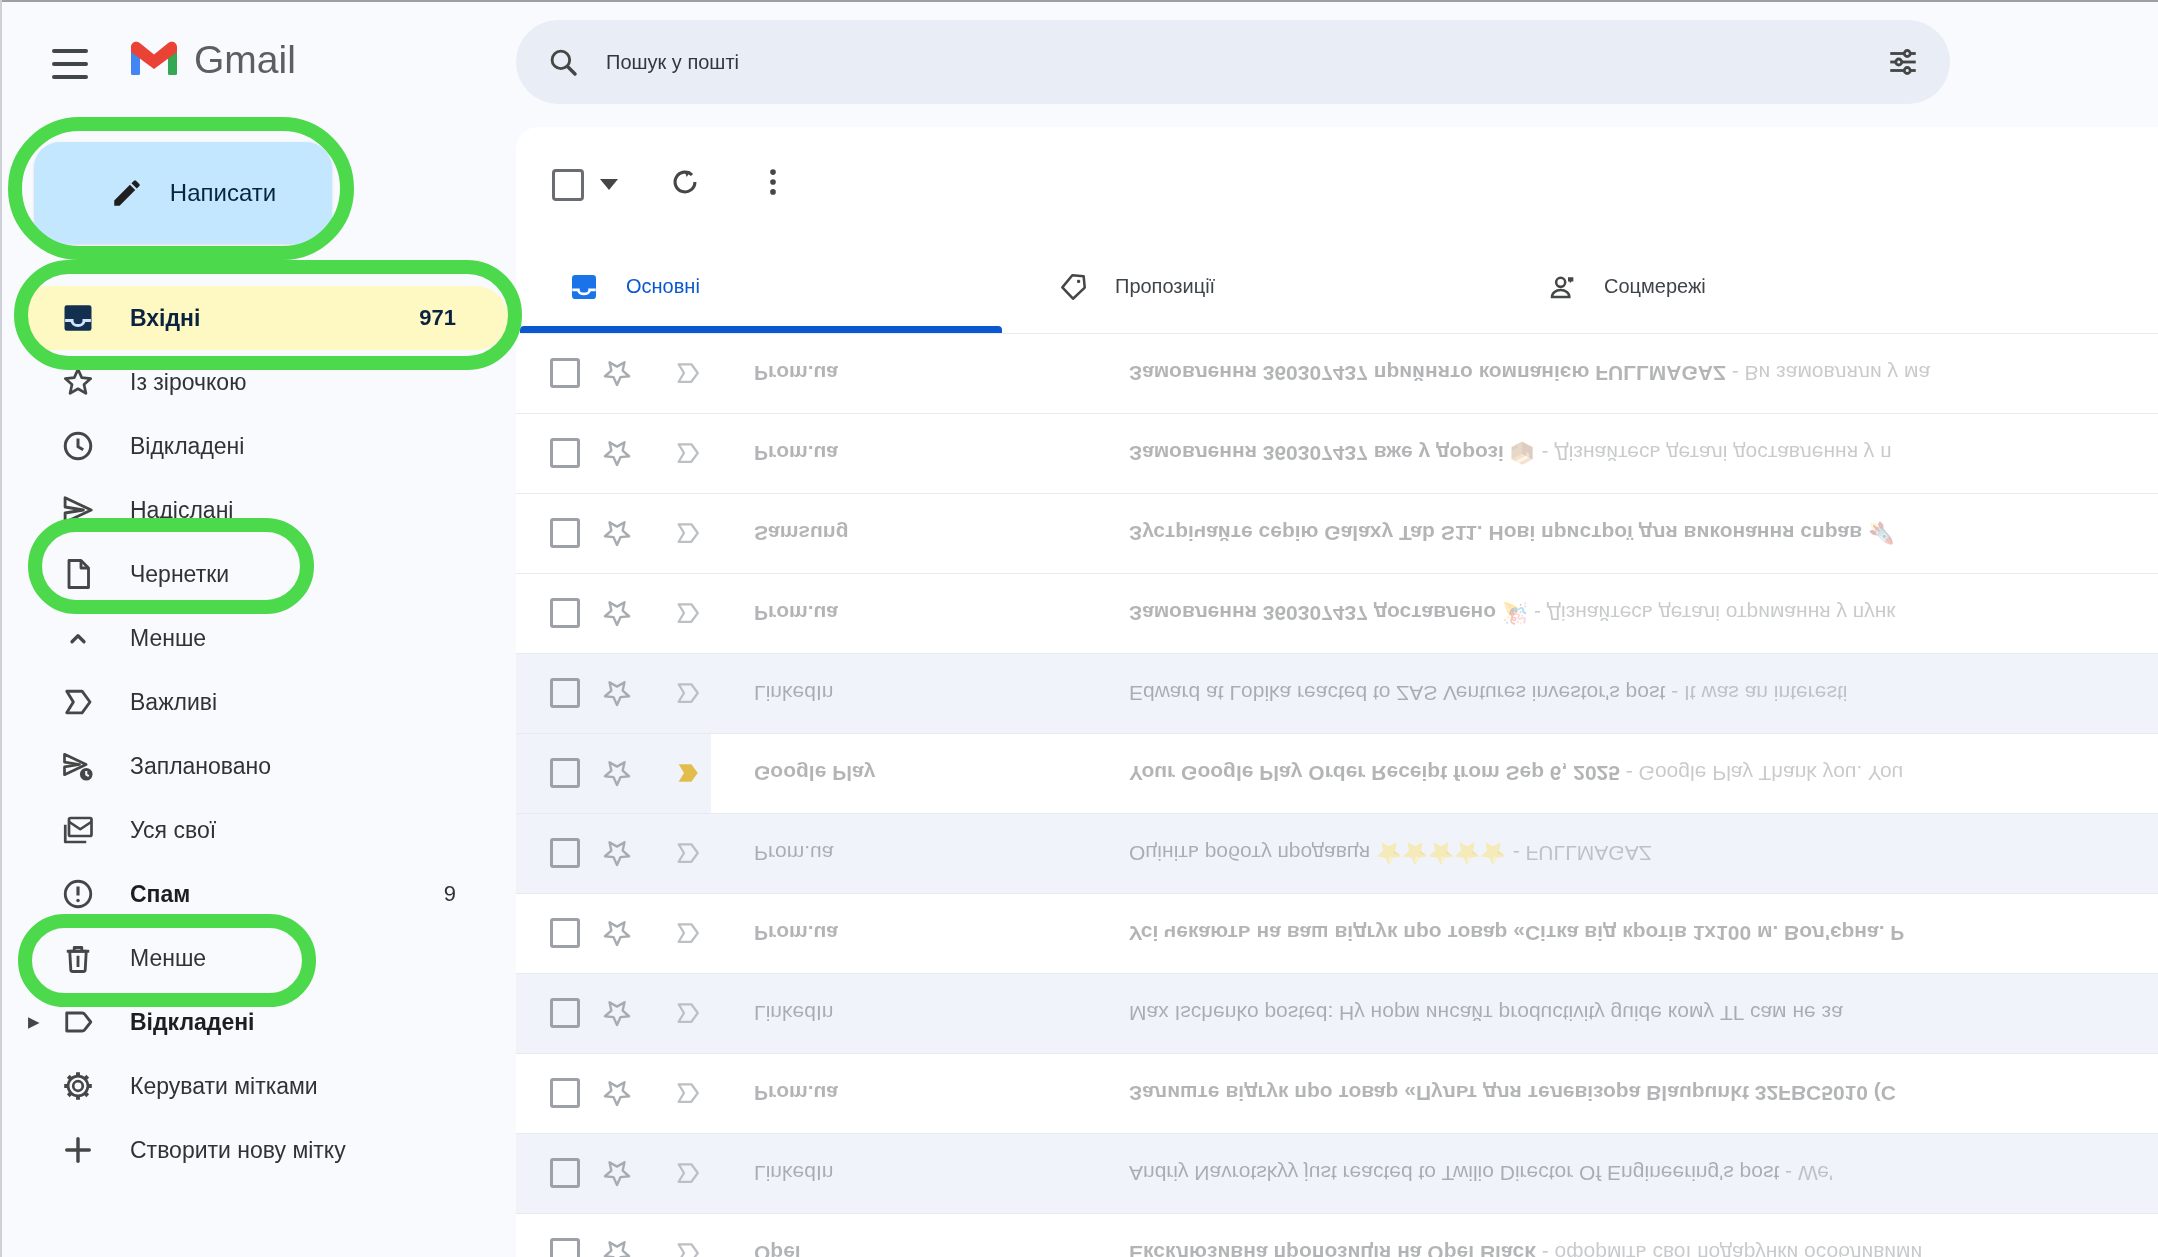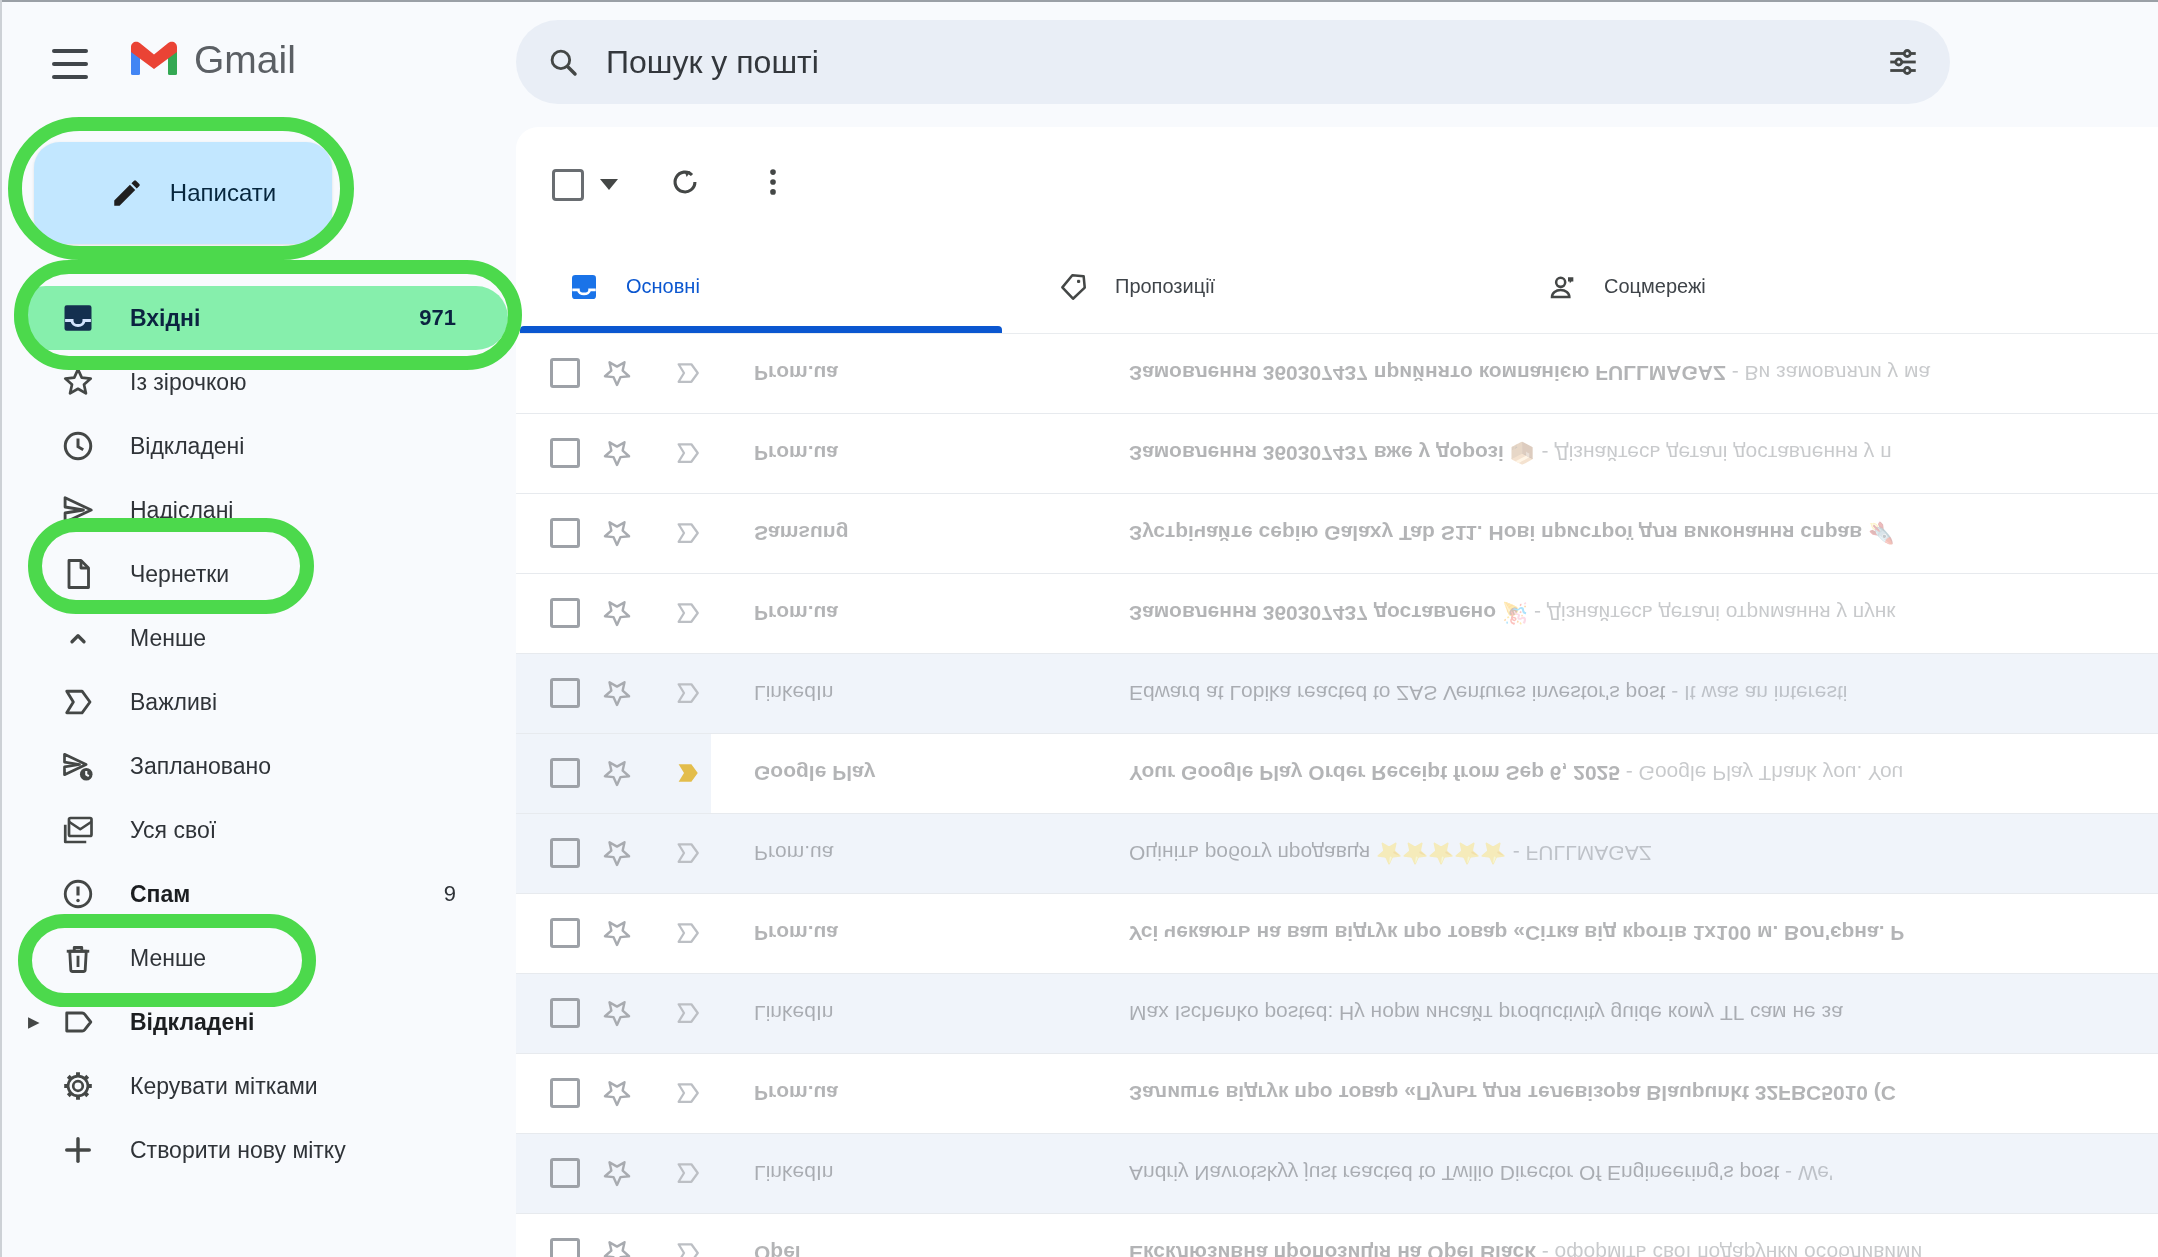--- a/index.html
+++ b/index.html
@@ -10,35 +10,35 @@
 
   
   .header{position:absolute;top:2px;left:0;width:2158px;height:125px;}
   .hamburger{position:absolute;left:52px;top:44px;width:40px;height:36px;display:flex;flex-direction:column;justify-content:space-between;padding:3px 0;box-sizing:border-box;cursor:pointer;}
   .hamburger span{display:block;width:36px;height:4px;background:#41464b;border-radius:2px;}
   .logo{position:absolute;left:128px;top:36px;display:flex;align-items:center;gap:14px;}
   .logo-text{font-size:39px;color:#5b5f64;letter-spacing:0px;}
 
   .searchbar{position:absolute;left:516px;top:18px;width:1434px;height:84px;border-radius:42px;
              background:#e9eef6;display:flex;align-items:center;box-sizing:border-box;padding:0 30px;}
-  .search-ph{margin-left:26px;font-size:32px;color:#33373c;flex:1;}
+  .search-ph{margin-left:26px;font-size:20px;color:#33373c;flex:1;}
   .icon24{width:34px;height:34px;flex:0 0 auto;}
 
   
   .compose{position:absolute;left:34px;top:142px;width:278px;height:102px;border-radius:26px;background:#c2e7ff;
            display:flex;align-items:center;justify-content:center;gap:26px;box-shadow:0 1px 3px rgba(60,64,67,.15);cursor:pointer;padding-left:20px;}
   .compose-label{font-size:24px;font-weight:500;color:#06263d;}
   .nav{position:absolute;left:14px;top:286px;width:494px;}
   .nav-item{height:64px;border-radius:32px;display:flex;align-items:center;position:relative;cursor:pointer;}
   .nav-item .expand{position:absolute;left:14px;width:14px;font-size:15px;color:#444746;}
   .nav-item .nicon{position:absolute;left:46px;width:36px;height:36px;}
   .nav-item .nicon svg{width:36px;height:36px;}
   .nav-item .nlabel{position:absolute;left:116px;font-size:23px;color:#2f3338;white-space:nowrap;}
   .nav-item .ncount{position:absolute;right:52px;font-size:22px;color:#2f3338;}
-  .nav-item.selected{background:#86efac;}
+  .nav-item.selected{background:#fef9c3;}
   .nav-item.selected .nlabel,.nav-item.selected .ncount{font-weight:700;color:#0b2340;}
   .nav-item.bold .nlabel{font-weight:700;color:#1c1e21;}
 
   
   .ring{position:absolute;border:14px solid #4cd94c;border-radius:999px;z-index:60;pointer-events:none;box-sizing:border-box;}
 
   
   .card{position:absolute;left:516px;top:127px;width:1642px;height:1130px;background:#ffffff;
         border-top-left-radius:22px;overflow:hidden;}
   .toolbar{position:absolute;left:0;top:0;width:100%;height:113px;}

